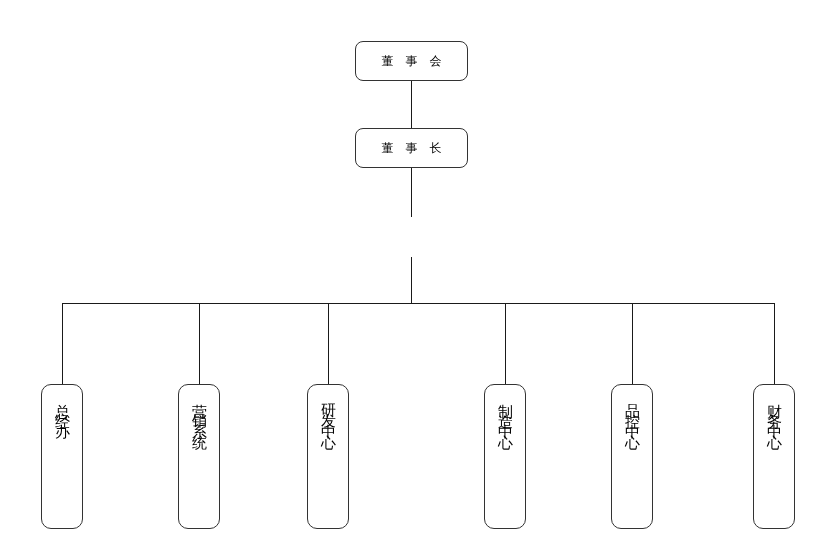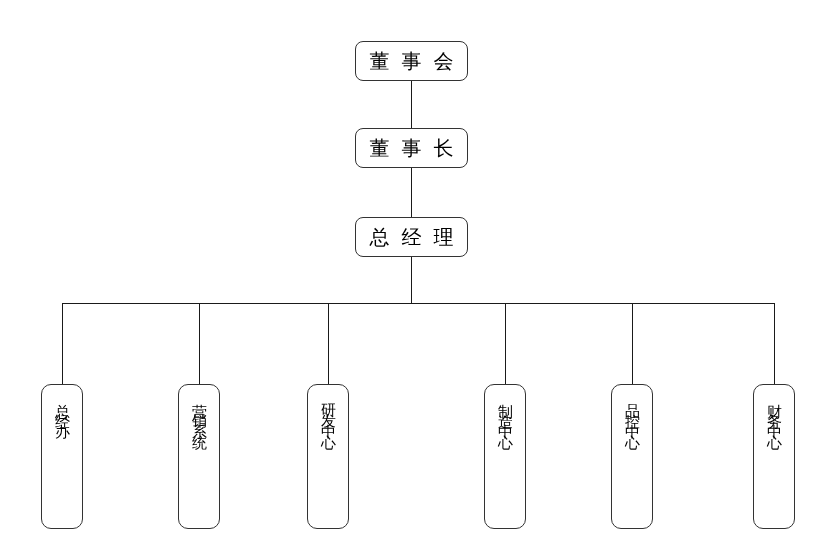--- a/index.html
+++ b/index.html
@@ -21,21 +21,21 @@
   
   .chain-node {
     position: absolute;
     left: 355px; width: 113px; height: 40px;
     border: 1.5px solid #333333;
     border-radius: 8px;
     background: #ffffff;
     display: flex; align-items: center; justify-content: center;
   }
   .chain-node .label {
-    font-size: 20px;
+    font-size: 12px;
     color: #000000;
     letter-spacing: 12px;
     margin-right: -12px; 
     white-space: nowrap;
   }
   
   .dept-node {
     position: absolute;
     top: 384px; width: 42px; height: 145px;
     border: 1.5px solid #333333;
@@ -69,23 +69,20 @@
   <div class="line vline" style="left:505px; top:303px; height:81px;"></div>
   <div class="line vline" style="left:632px; top:303px; height:81px;"></div>
   <div class="line vline" style="left:774px; top:303px; height:81px;"></div>
 
   <div class="chain-node" style="top:41px;">
     <span class="label">董事会</span>
   </div>
   <div class="chain-node" style="top:128px;align-items:center;">
     <span class="label">董事长</span>
   </div>
-  <div class="chain-node" style="top:217px;">
-    <span class="label">总经理</span>
-  </div>
 
   <div class="dept-node" style="left:41px;">
     <span class="vlabel">总经办</span>
   </div>
   <div class="dept-node" style="left:178px;">
     <span class="vlabel">营销系统</span>
   </div>
   <div class="dept-node" style="left:307px;">
     <span class="vlabel">研发中心</span>
   </div>

